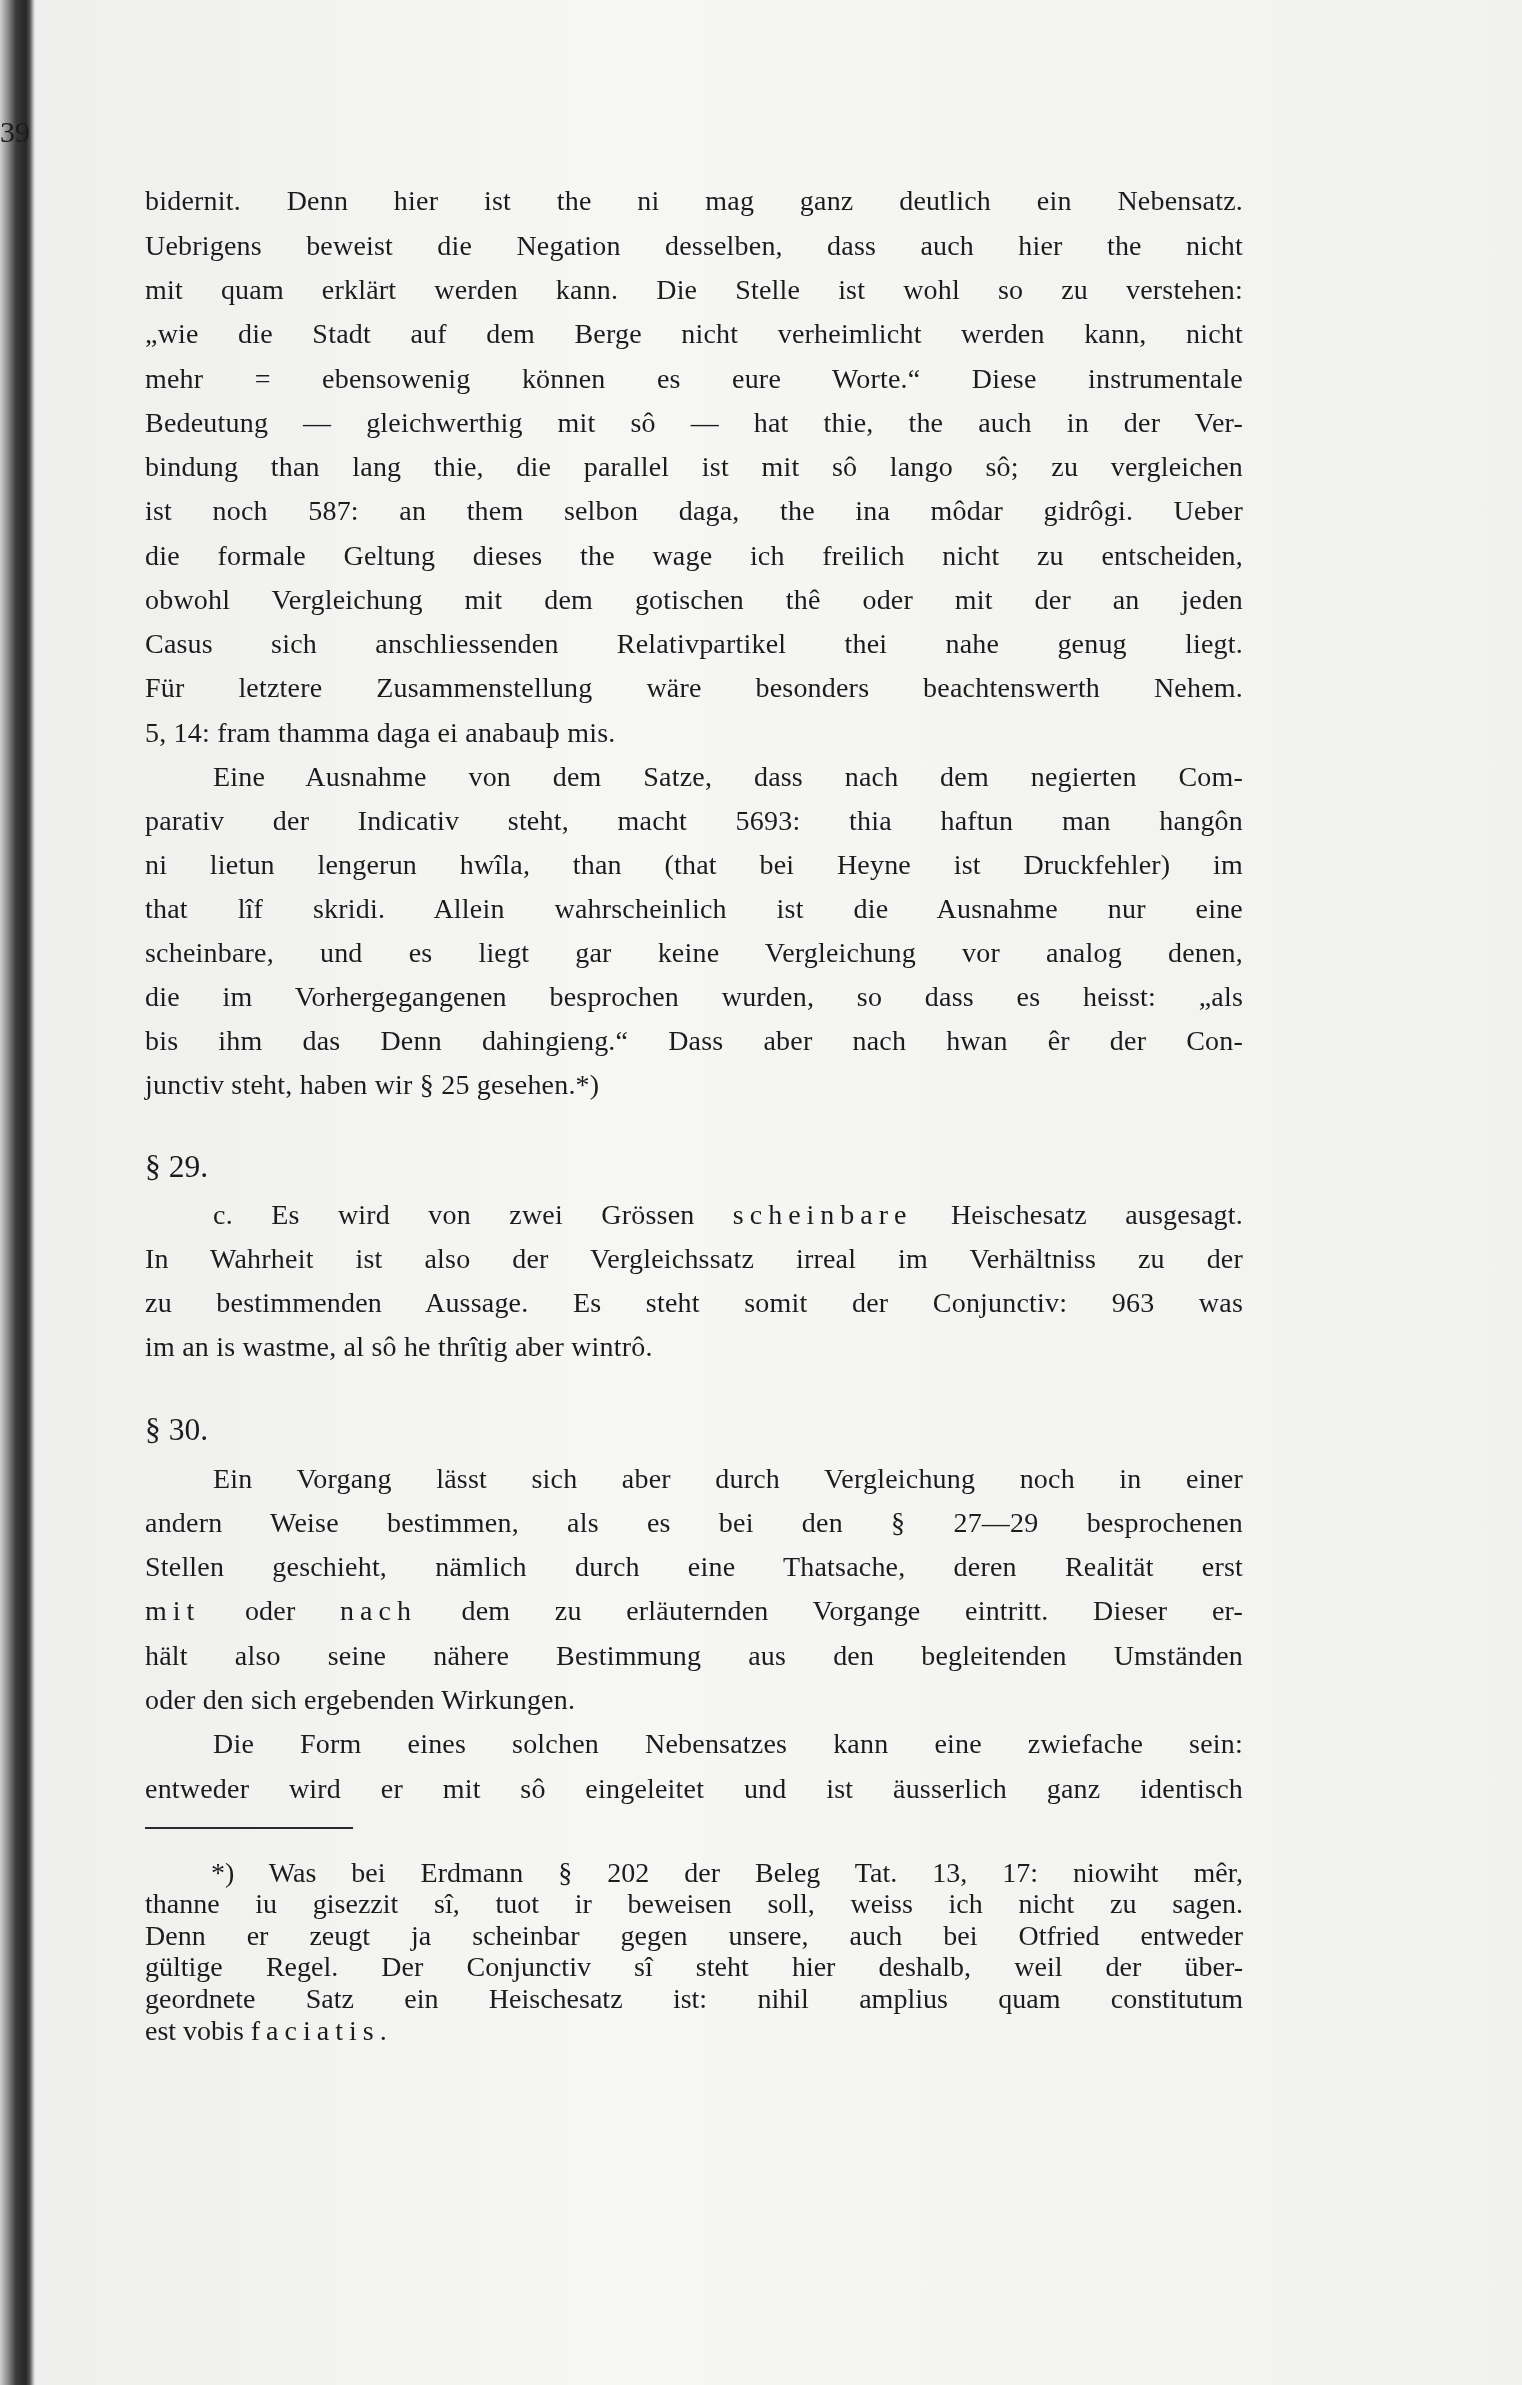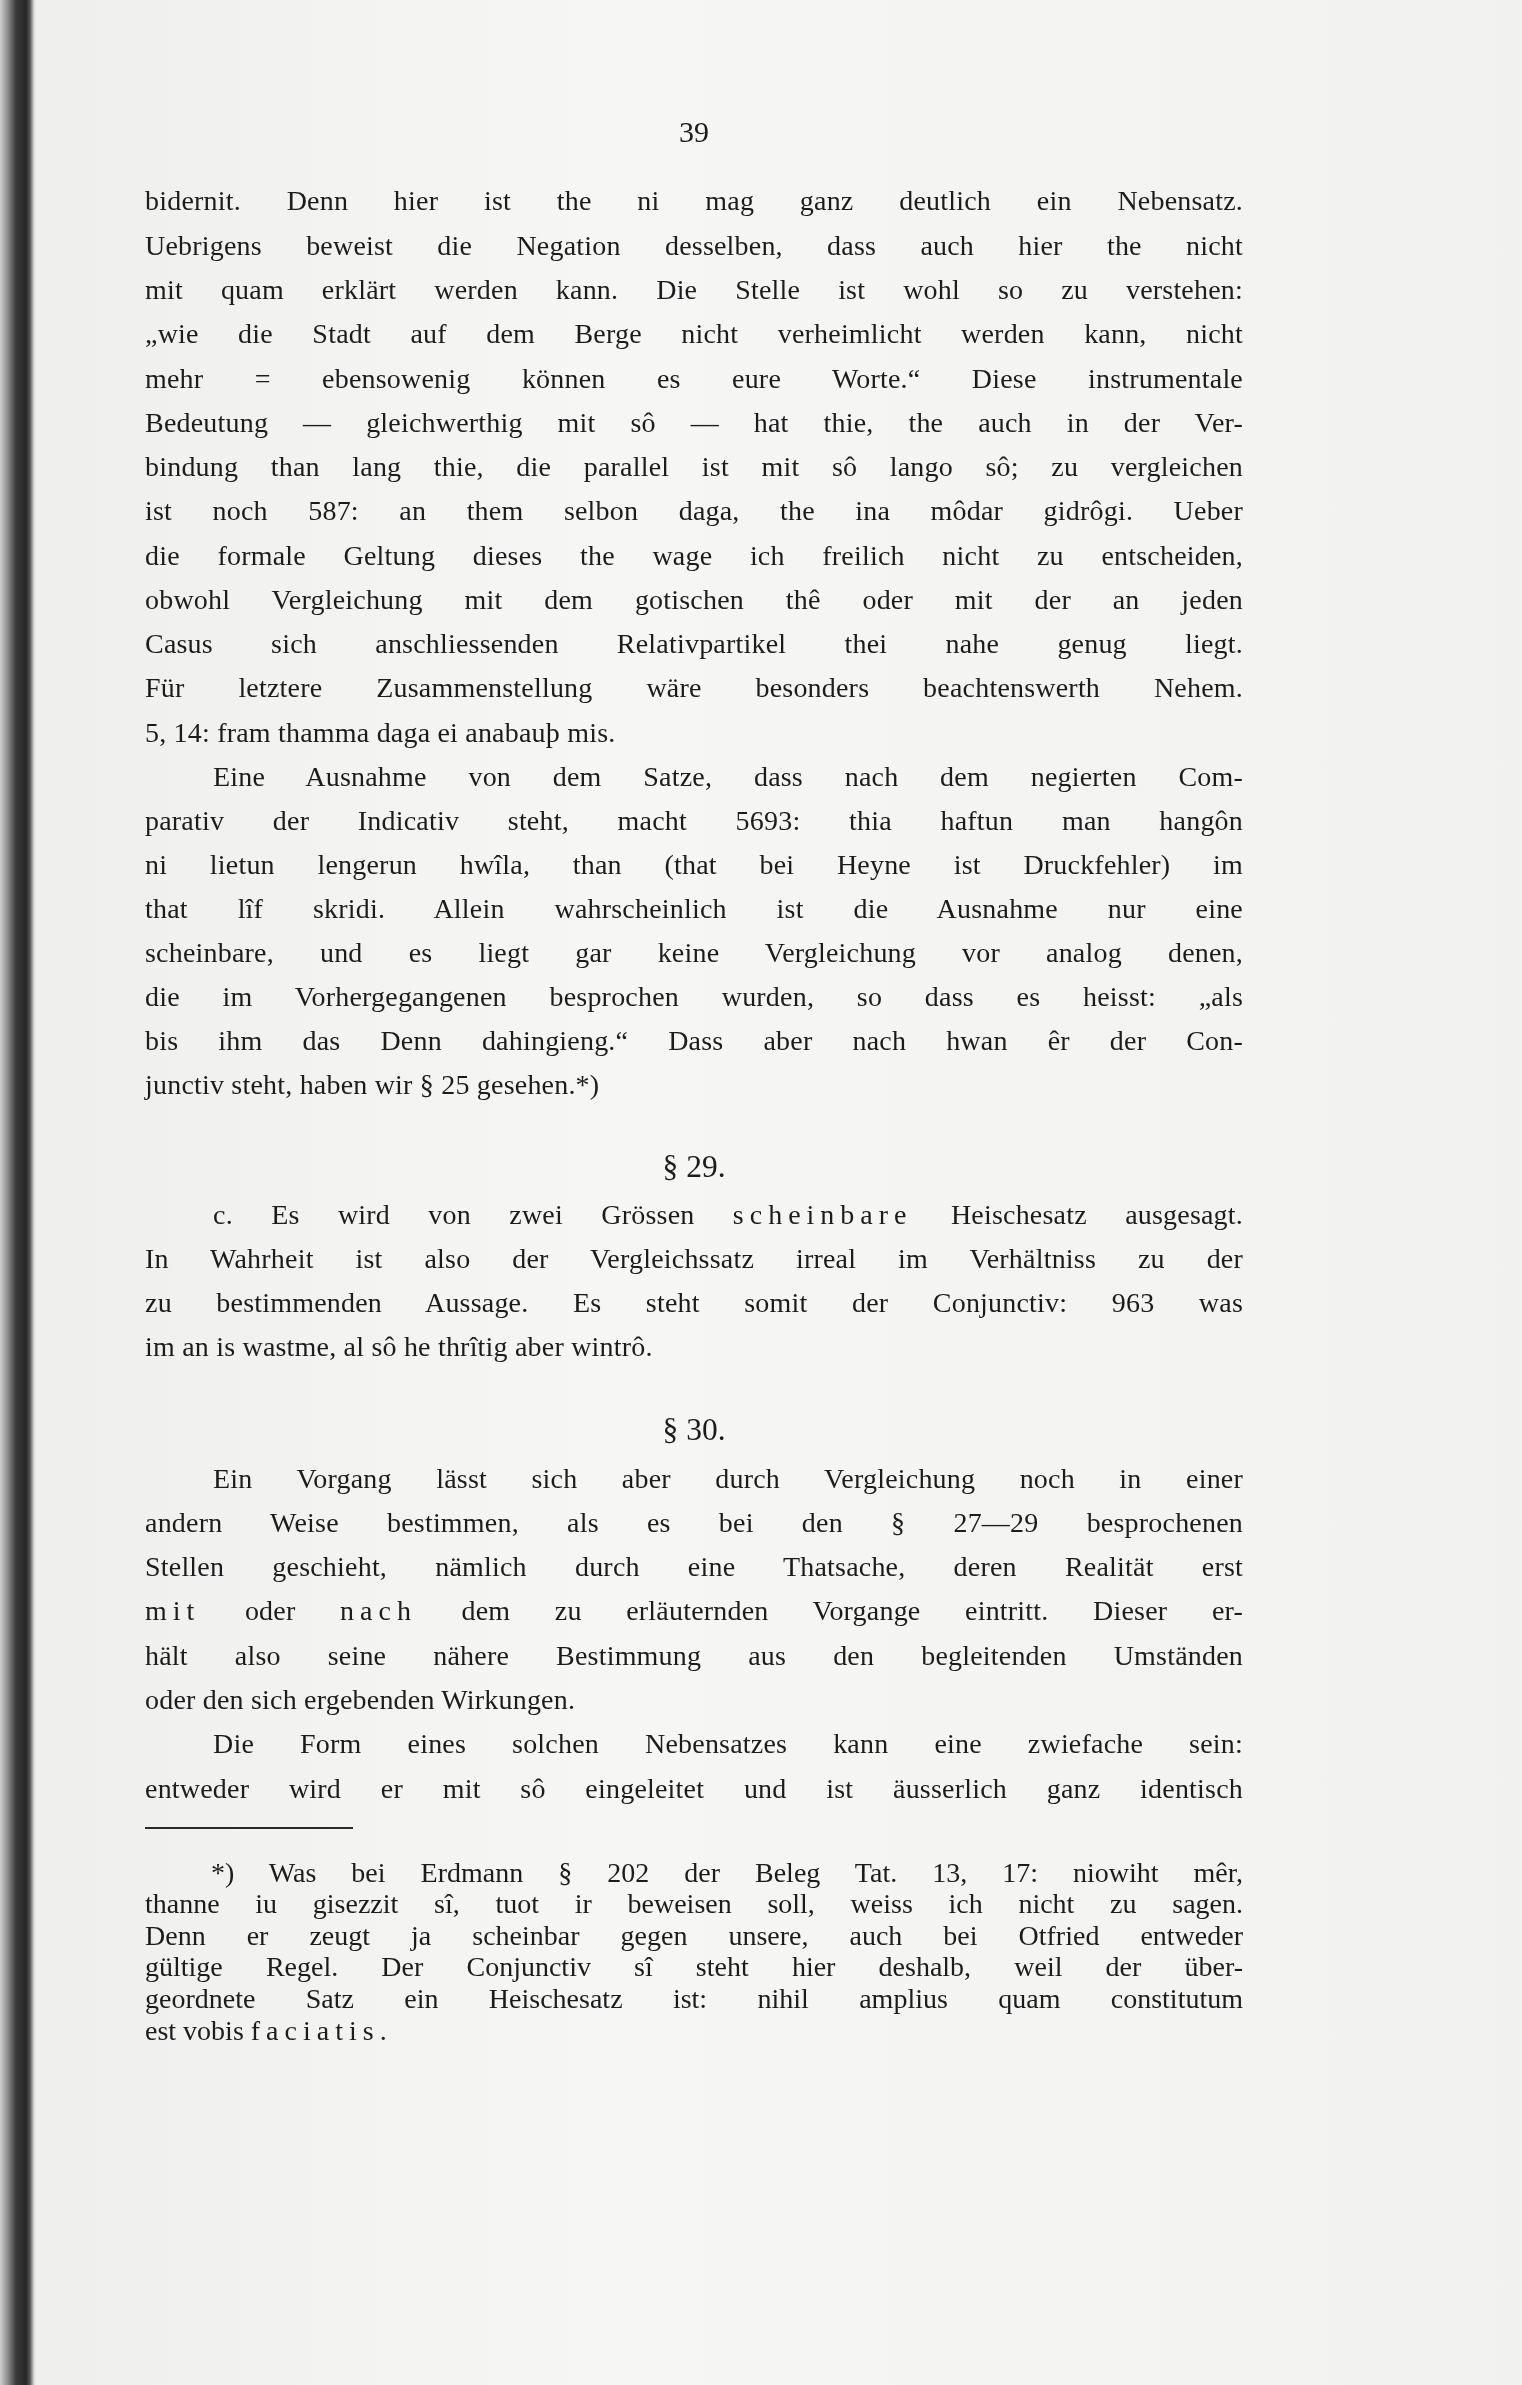--- a/index.html
+++ b/index.html
@@ -14,33 +14,33 @@
     background:
       linear-gradient(90deg, rgba(0,0,0,0.03), rgba(0,0,0,0) 40%, rgba(0,0,0,0.02) 100%),
       #f6f6f5;
   }
   .binding-edge {
     position: absolute; left: 0; top: 0; width: 36px; height: 2385px;
     background: linear-gradient(90deg, #cfcfcf 0px, #8a8a8a 8px, #3a3a3a 16px, #262626 26px, #555 30px, #d9d9d9 34px, #f1f1f1 36px);
   }
   .page-number {
     position: absolute; left: 0; width: 1388px; top: 114px;
-    text-align: center; font-size: 30px; line-height: 36px;
+    font-size: 30px; line-height: 36px;
   }
   .line {
     position: absolute; left: 145px; width: 1098px;
     font-size: 28px; line-height: 38px; height: 38px;
     white-space: nowrap; text-align: justify; text-align-last: justify;
     letter-spacing: 0.2px;
   }
   .line.last { text-align-last: left; }
   .line.indent { left: 213px; width: 1030px; }
   .heading {
     position: absolute; left: 145px; width: 1098px;
-    font-size: 31.5px; line-height: 38px; text-align: center;
+    font-size: 31.5px; line-height: 38px; text-align: left;
   }
   .fn-rule {
     position: absolute; left: 145px; top: 1827px; width: 208px; height: 0;
     border-top: 2px solid #2a2a2a;
   }
   .fn-line {
     position: absolute; left: 145px; width: 1098px;
     font-size: 28px; line-height: 32px; height: 32px;
     white-space: nowrap; text-align: justify; text-align-last: justify;
   }

